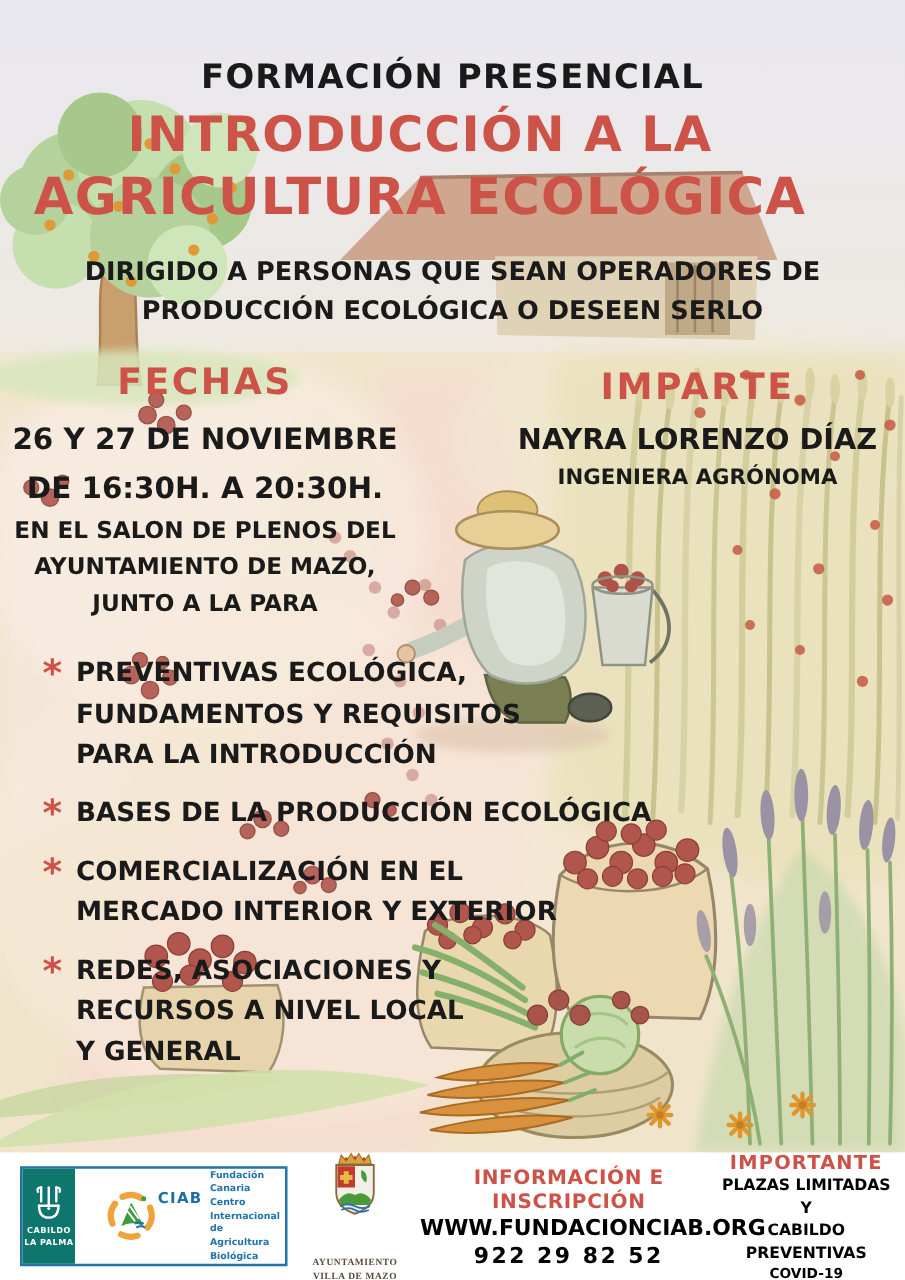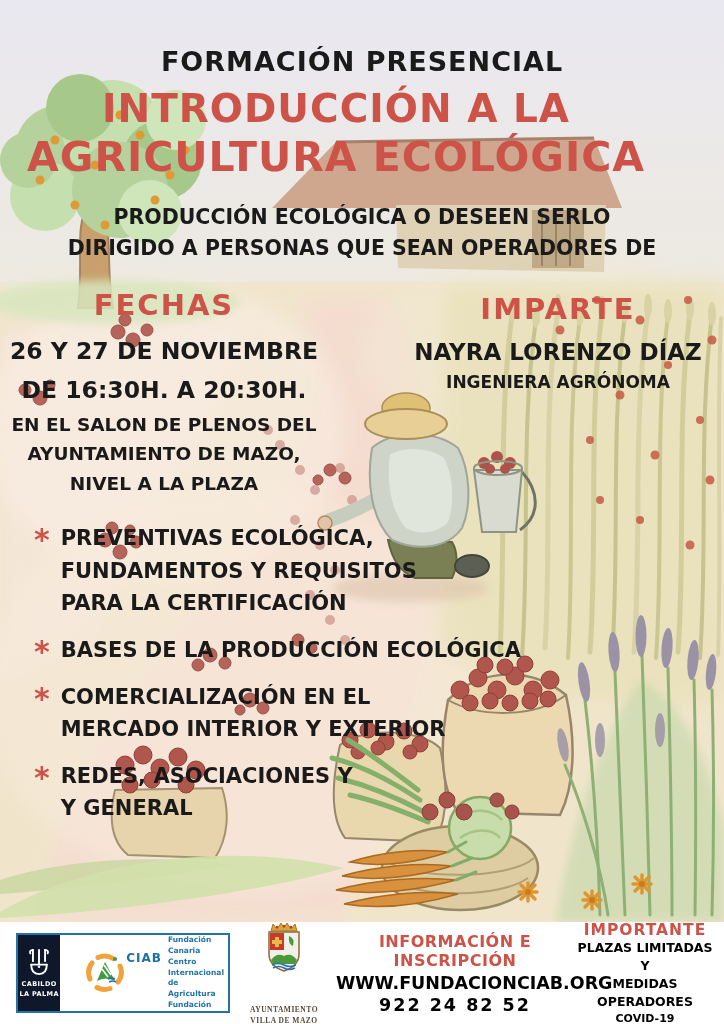--- a/index.html
+++ b/index.html
@@ -30,21 +30,21 @@
   .imparte .role{font-size:17px;font-weight:bold;margin-top:7px;}
   
   .contenidos{top:522px;left:34px;width:492px;}
   .contenidos .h{font-size:26px;font-weight:bold;letter-spacing:1.5px;margin-bottom:12px;}
   .item{display:flex;gap:11px;margin-bottom:14px;}
   .item .star{color:#cd5248;font-size:30px;line-height:1;font-weight:bold;flex:0 0 auto;margin-top:3px;}
   .item .lines{font-size:21px;font-weight:bold;line-height:1.55;}
   
   .footer{position:absolute;left:0;bottom:0;width:724px;height:102px;background:#ffffff;display:flex;align-items:center;}
   .logobox{margin-left:16px;width:210px;height:76px;border:2px solid #2273a9;background:#fff;display:flex;flex:0 0 auto;}
-  .cabildo{width:54px;background:#0f172a;color:#fff;display:flex;flex-direction:column;align-items:center;justify-content:center;gap:3px;}
+  .cabildo{width:54px;background:#0f766e;color:#fff;display:flex;flex-direction:column;align-items:center;justify-content:center;gap:3px;}
   .cabildo-text{font-size:6.5px;font-weight:bold;text-align:center;line-height:1.4;letter-spacing:.4px;}
   .ciab{flex:1;display:flex;align-items:center;justify-content:center;gap:6px;padding:2px 4px;}
   .ciab-stack{display:flex;margin-left:20px;}
   .ciab-acr{color:#1d6fa7;font-weight:bold;font-size:12px;letter-spacing:1px;line-height:1;}
   .fundacion{color:#2273a9;font-size:7.5px;font-weight:bold;line-height:1.45;}
   .crest{width:92px;flex:0 0 auto;display:flex;flex-direction:column;align-items:center;margin-left:8px;gap:28px;}
   .crest-text{font-family:"Liberation Serif","DejaVu Serif",serif;font-size:7.5px;font-weight:bold;color:#57493b;text-align:center;line-height:1.5;letter-spacing:.5px;margin-top:2px;}
   .info{width:238px;flex:0 0 auto;text-align:center;margin-left:6px;}
   .info .h{font-size:16px;font-weight:bold;letter-spacing:.5px;}
   .info .web{font-size:17.5px;font-weight:bold;margin-top:3px;}
@@ -366,51 +366,51 @@
   </svg>
 
   <div class="txt pretitle">FORMACIÓN PRESENCIAL</div>
 
   <h1 class="txt title red" style="margin:0;">
     <span class="l1">INTRODUCCIÓN A LA</span>
     <span class="l2">AGRICULTURA ECOLÓGICA</span>
   </h1>
 
   <div class="txt audience">
+    <div>DIRIGIDO A PERSONAS QUE SEAN OPERADORES DE</div>
     <div>PRODUCCIÓN ECOLÓGICA O DESEEN SERLO</div>
-    <div>DIRIGIDO A PERSONAS QUE SEAN OPERADORES DE</div>
   </div>
 
   <section class="txt fechas">
     <div class="h red">FECHAS</div>
     <div class="big">
       <div>26 Y 27 DE NOVIEMBRE</div>
       <div>DE 16:30H. A 20:30H.</div>
     </div>
     <div class="small">
       <div>EN EL SALON DE PLENOS DEL</div>
       <div>AYUNTAMIENTO DE MAZO,</div>
-      <div>NIVEL A LA PLAZA</div>
+      <div>JUNTO A LA PARA</div>
     </div>
   </section>
 
   <section class="txt imparte">
     <div class="h red">IMPARTE</div>
     <div class="name">NAYRA LORENZO DÍAZ</div>
     <div class="role">INGENIERA AGRÓNOMA</div>
   </section>
 
   <section class="txt contenidos">
 
     <div class="item">
       <span class="star">*</span>
       <div class="lines">
         <div>PREVENTIVAS ECOLÓGICA,</div>
         <div>FUNDAMENTOS Y REQUISITOS</div>
-        <div>PARA LA CERTIFICACIÓN</div>
+        <div>PARA LA INTRODUCCIÓN</div>
       </div>
     </div>
 
     <div class="item">
       <span class="star">*</span>
       <div class="lines">
         <div>BASES DE LA PRODUCCIÓN ECOLÓGICA</div>
       </div>
     </div>
 
@@ -419,20 +419,21 @@
       <div class="lines">
         <div>COMERCIALIZACIÓN EN EL</div>
         <div>MERCADO INTERIOR Y EXTERIOR</div>
       </div>
     </div>
 
     <div class="item">
       <span class="star">*</span>
       <div class="lines">
         <div>REDES, ASOCIACIONES Y</div>
+        <div>RECURSOS A NIVEL LOCAL</div>
         <div>Y GENERAL</div>
       </div>
     </div>
   </section>
 
   <footer class="footer">
 
     <div class="logobox">
       <div class="cabildo">
         <svg width="26" height="30" viewBox="0 0 30 34">
@@ -470,21 +471,21 @@
               <path d="M24,27 Q28,25 31,27"></path>
                 <path d="M25,30 Q29,28 32,30"></path>
             </g>
             <circle cx="31" cy="7" r="2" fill="#3f9b3f"></circle>
           </svg>
           <div class="ciab-acr">CIAB</div>
         </div>
         <div class="fundacion">
           <div>Fundación Canaria</div>
           <div>Centro Internacional</div>
-          <div>de Agricultura Fundación</div>
+          <div>de Agricultura Biológica</div>
         </div>
       </div>
     </div>
 
     <div class="crest">
       <svg width="46" height="54" viewBox="0 0 46 54">
         <path d="M10,11 L12,4 L16,9 L20,3 L23,8 L26,3 L30,9 L34,4 L36,11 Z" fill="#d9a43c" stroke="#a8762a" stroke-width="1"></path>
         <circle cx="16" cy="7" r="1.2" fill="#c33b2b"></circle>
           <circle cx="23" cy="6" r="1.2" fill="#c33b2b"></circle>
           <circle cx="30" cy="7" r="1.2" fill="#c33b2b"></circle>
@@ -500,24 +501,24 @@
       </svg>
       <div class="crest-text">
         <div>AYUNTAMIENTO</div>
         <div>VILLA DE MAZO</div>
       </div>
     </div>
 
     <div class="info">
       <div class="h red">INFORMACIÓN E INSCRIPCIÓN</div>
       <div class="web">WWW.FUNDACIONCIAB.ORG</div>
-      <div class="phone">922 24 82 52</div>
+      <div class="phone">922 29 82 52</div>
     </div>
 
     <div class="importante">
       <div class="h red">IMPORTANTE</div>
       <div class="l">PLAZAS LIMITADAS Y</div>
-      <div class="l">MEDIDAS OPERADORES</div>
+      <div class="l">CABILDO PREVENTIVAS</div>
       <div class="covid">COVID-19</div>
     </div>
   </footer>
 
 </div>
 
 </body></html>

